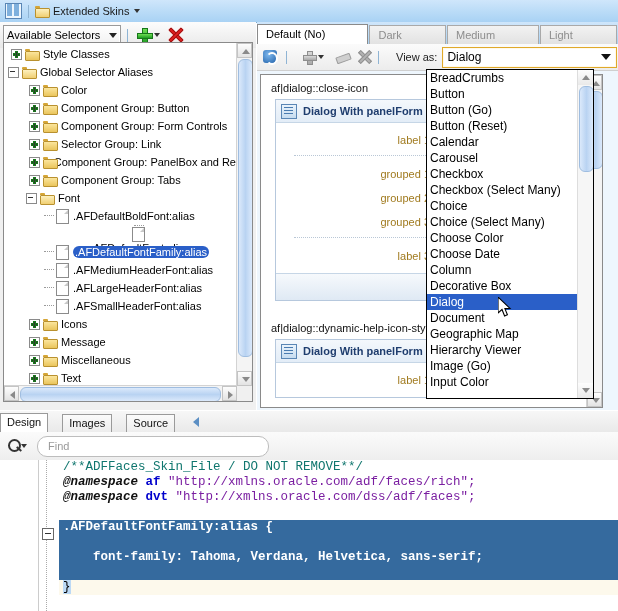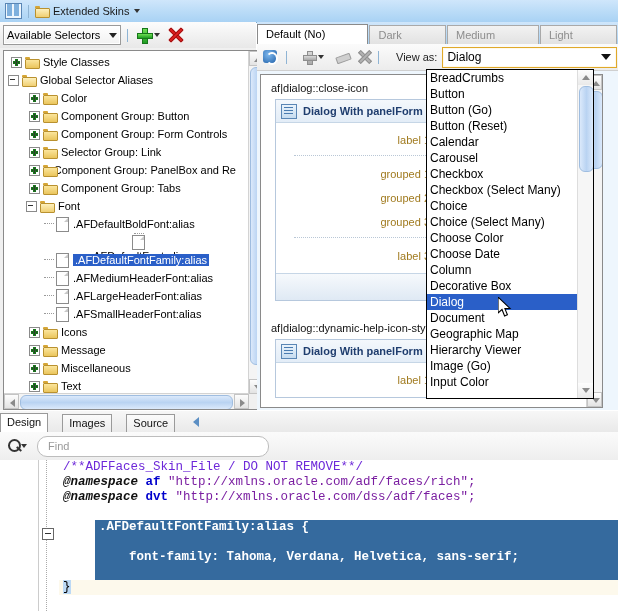--- a/index.html
+++ b/index.html
@@ -54,31 +54,31 @@
   .plus:before,.plus:after{content:"";position:absolute;background:linear-gradient(to bottom,#6fdd55,#1f9d22);border:1px solid #17761a;}
   .plus:before{left:5px;top:0;width:4px;height:14px;}
   .plus:after{left:0;top:5px;width:14px;height:4px;}
   .minicaret{display:inline-block;width:0;height:0;margin-left:3px;
     border-left:3px solid transparent;border-right:3px solid transparent;border-top:4px solid #333;}
   .xred{position:relative;width:16px;height:16px;margin-left:8px;}
   .xred:before,.xred:after{content:"";position:absolute;left:-1px;top:6px;width:18px;height:4px;background:#e02020;border-radius:1px;box-shadow:0 0 0 1px #9c1212 inset;}
   .xred:before{transform:rotate(45deg);}
   .xred:after{transform:rotate(-45deg);}
 
-  .treebox{position:absolute;left:3px;top:28px;width:248px;height:358px;border:1px solid #8a8a8a;background:#fff;overflow:hidden;padding-left:12px;}
+  .treebox{position:absolute;left:3px;top:20px;width:248px;height:358px;border:1px solid #8a8a8a;background:#fff;overflow:hidden;}
   .treeinner{position:absolute;left:0;top:0;width:232px;height:342px;overflow:hidden;padding-top:2px;}
   .trow{height:18px;display:flex;align-items:center;white-space:nowrap;font-size:11px;position:relative;}
   .exp{width:9px;height:9px;border:1px solid #8a8a8a;background:#fff;margin-right:3px;position:relative;flex:0 0 auto;}
   .exp:before{content:"";position:absolute;left:1px;top:3px;width:5px;height:1px;background:#333;}
   .exp.plus:after{content:"";position:absolute;left:3px;top:1px;width:1px;height:5px;background:#333;}
   .dotl{flex:0 0 auto;width:10px;height:1px;border-top:1px dotted #9a9a9a;margin-right:2px;}
   .doc{width:11px;height:13px;background:#fff;border:1px solid #8b8b8b;position:relative;margin-right:4px;flex:0 0 auto;}
   .doc:before{content:"";position:absolute;right:0;top:0;border-left:4px solid transparent;border-bottom:4px solid #c9c9c9;}
   .tlabel{color:#000;}
-  .trow.sel .tlabel{background:#2a5fc8;color:#fff;padding:0 2px;}
+  .trow.sel .tlabel{background:#2a5fc8;color:#fff;padding:0 2px;border-radius:6px;}
 
   
   .vsb{position:absolute;right:0;top:0;width:15px;bottom:15px;background:#f4f4f4;border-left:1px solid #d3d3d3;}
   .vsb .up,.vsb .dn{position:absolute;left:0;width:15px;height:15px;background:linear-gradient(to bottom,#fdfdfd,#e3e3e3);border:1px solid #c4c4c4;box-sizing:border-box;}
   .vsb .up{top:0;} .vsb .dn{bottom:0;}
   .arrw{position:absolute;left:4px;top:5px;width:0;height:0;border-left:4px solid transparent;border-right:4px solid transparent;}
   .arrw.u{border-bottom:5px solid #8a8a8a;}
   .arrw.d{border-top:5px solid #8a8a8a;}
   .vsb .thumb{position:absolute;left:1px;width:13px;background:linear-gradient(to right,#dbe9fb,#b9d3f2,#dbe9fb);border:1px solid #9fbde0;border-radius:6px;}
   .hsb{position:absolute;left:0;bottom:0;height:15px;right:15px;background:#f4f4f4;border-top:1px solid #d3d3d3;}
@@ -167,25 +167,25 @@
     display:flex;align-items:center;padding-left:10px;font-size:11px;color:#9a9a9a;}
 
   .srcarea{position:absolute;left:0;top:460px;width:618px;height:151px;background:#fff;display:flex;}
   .gutter{width:38px;background:#fff;border-right:1px solid #cccccc;}
   .foldcol{width:20px;background:#fff;position:relative;}
   .foldbox{position:absolute;left:3px;top:68px;width:10px;height:10px;border:1px solid #666;background:#fff;}
   .foldbox:before{content:"";position:absolute;left:2px;top:4px;width:6px;height:1px;background:#333;}
   .foldline{position:absolute;left:7px;top:0;bottom:0;width:1px;border-left:1px dotted #aaa;}
   .code{flex:1;font-family:"Liberation Mono","DejaVu Sans Mono",monospace;font-size:12.5px;line-height:15px;position:relative;}
   .cline{height:15px;white-space:pre;padding-left:4px;}
-  .c-com{color:#6d28d9;}
+  .c-com{color:#0f766e;}
   .c-at{color:#111;font-weight:bold;font-style:italic;}
   .c-ns{color:#0000cc;font-weight:bold;}
   .c-str{color:#7a1ea1;}
-  .hl{background:#356a9e;color:#fff;font-weight:bold;margin-left:36px;}
+  .hl{background:#356a9e;color:#fff;font-weight:bold;}
   .lastline{background:#fdf9ec;}
   .caretsel{background:#bcd9f5;}
 </style>
 </head>
 <body>
 
 <div id="app">
 
   <div class="topbar">
     <span class="ico-split">

